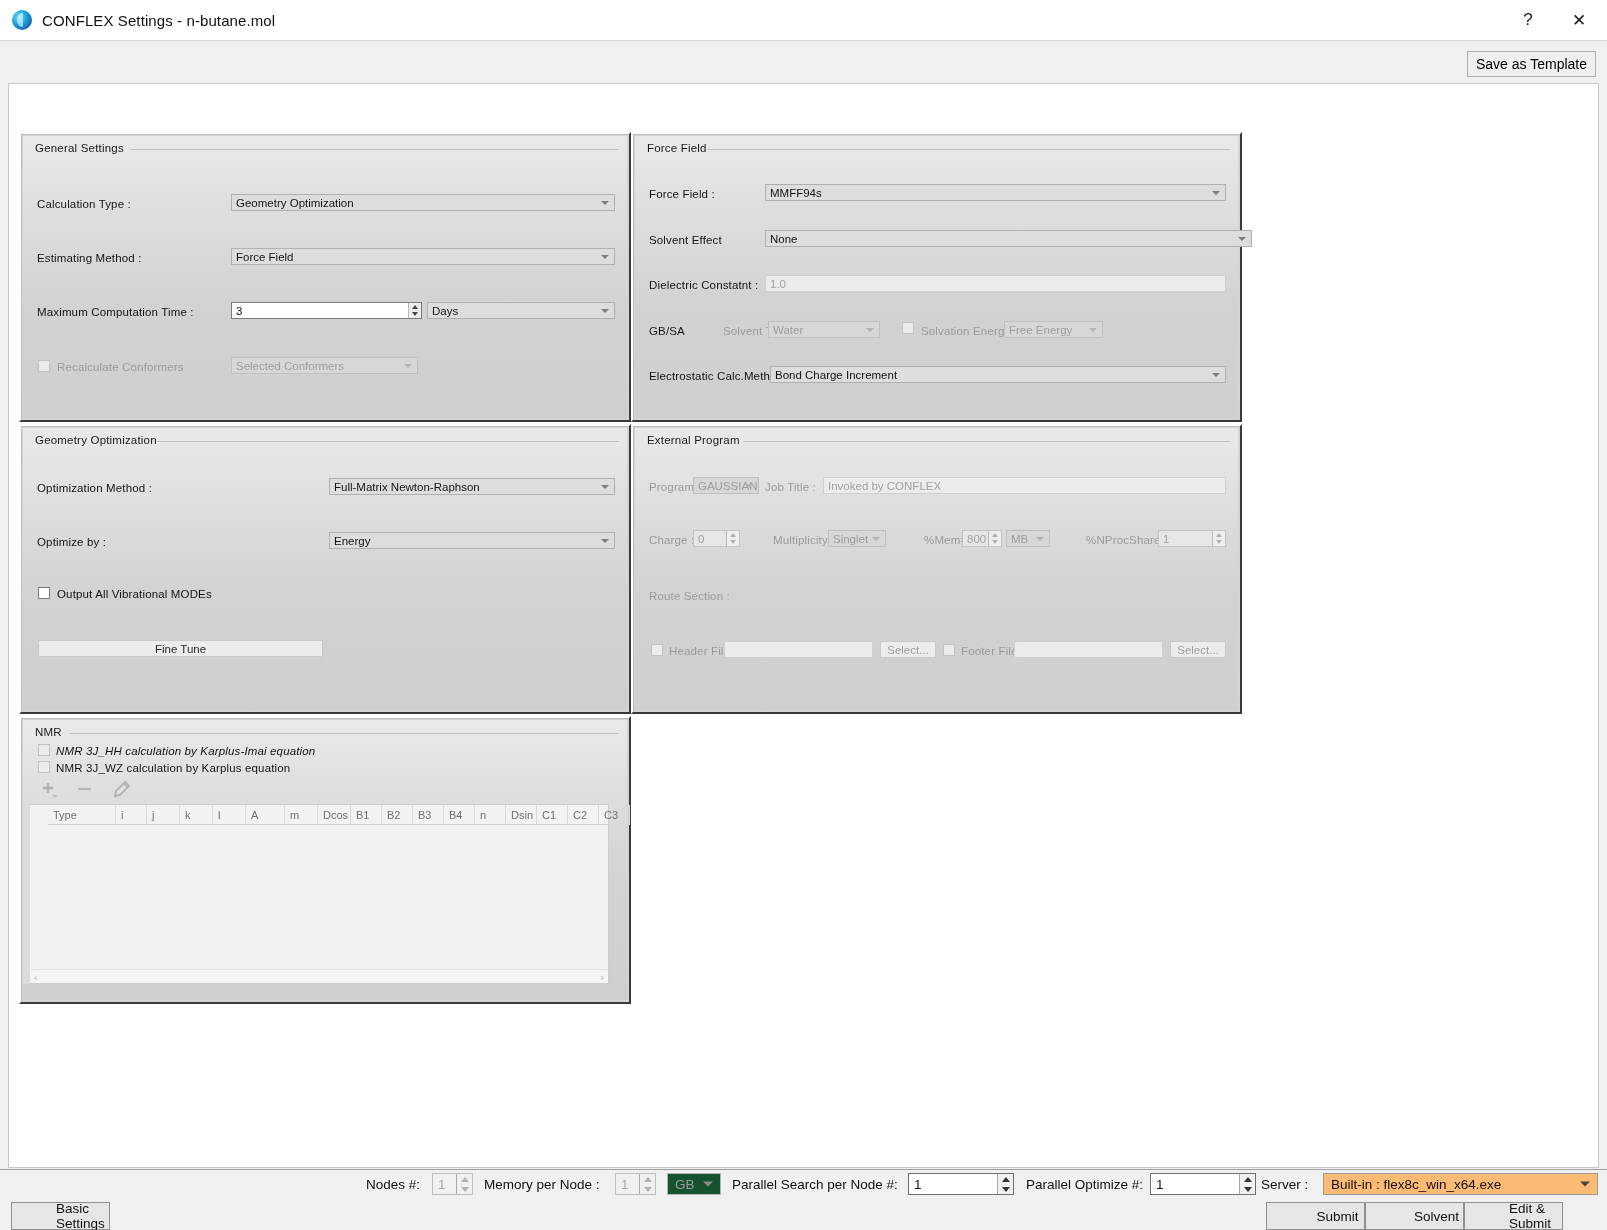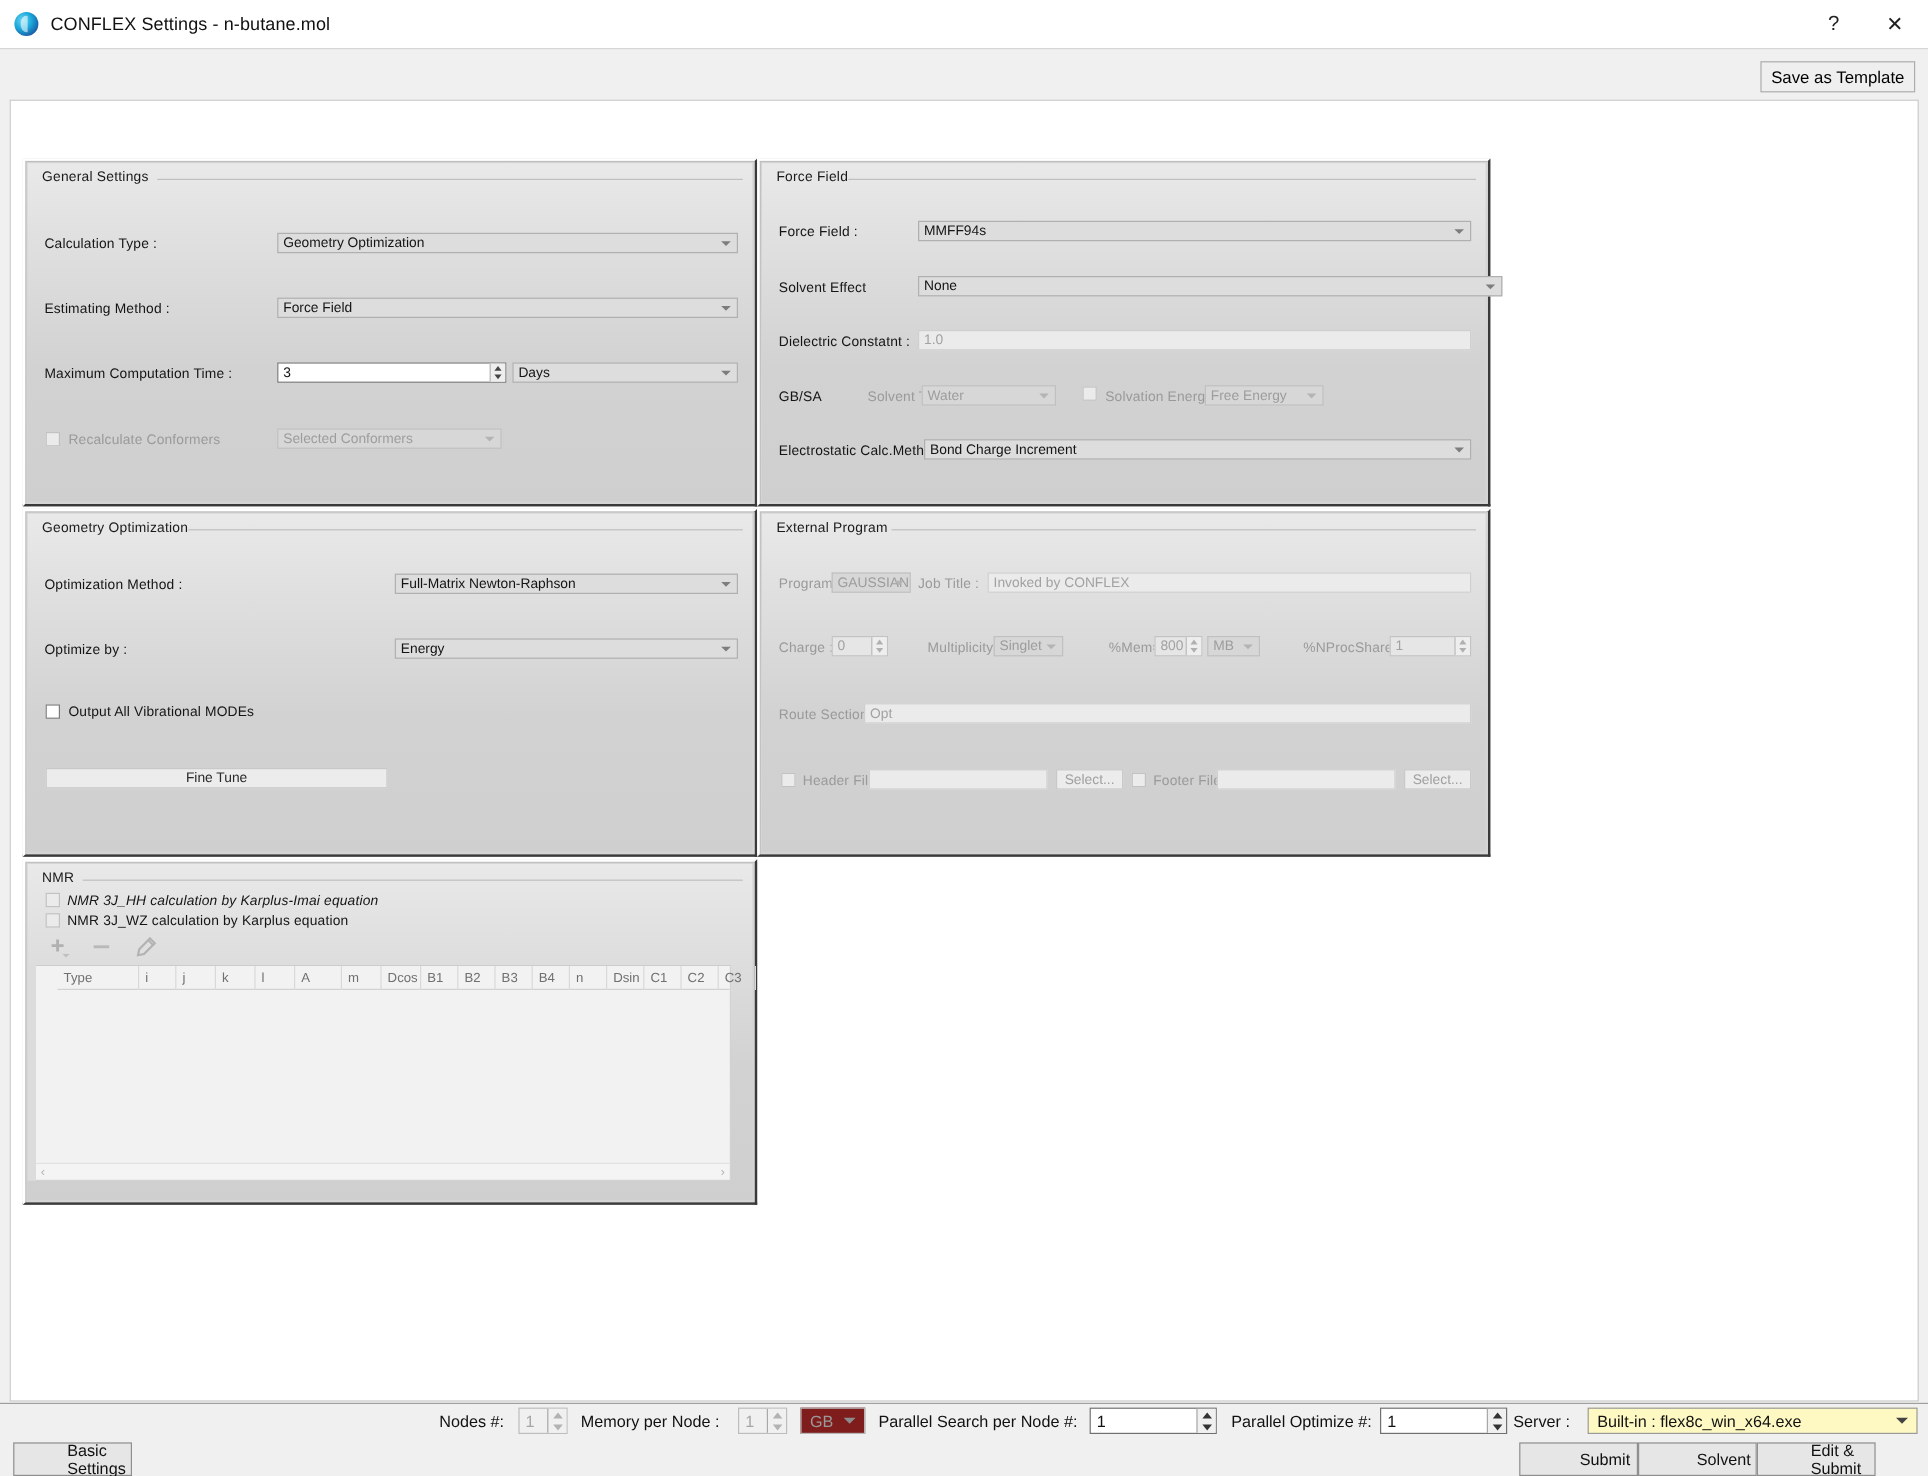--- a/index.html
+++ b/index.html
@@ -208,24 +208,24 @@
     position:absolute; right:0; top:0; bottom:0; width:16px; background:#f0f0f0;
     border-left:1px solid #a9a9a9; display:flex; flex-direction:column;
   }
   .bb-spin-btns > div { flex:1; display:flex; align-items:center; justify-content:center; }
   .bb-up,.bb-dn { width:0;height:0;border-left:4px solid transparent;border-right:4px solid transparent; }
   .bb-up { border-bottom:5px solid #333; }
   .bb-dn { border-top:5px solid #333; }
   .bb-spin.dim .bb-up { border-bottom-color:#b2b2b2; }
   .bb-spin.dim .bb-dn { border-top-color:#b2b2b2; }
   .bb-combo {
-    position:absolute; height:22px; background:#7f1d1d; border:1px solid #b5b5b5;
+    position:absolute; height:22px; background:#14532d; border:1px solid #b5b5b5;
     display:flex; align-items:center; font-size:13.5px; color:#9a9a9a; padding-left:7px;
   }
-  .bb-combo.on { color:#111; background:#fef9c3; border-color:#9a9a9a; }
+  .bb-combo.on { color:#111; background:#fdba74; border-color:#9a9a9a; }
   .bb-combo .arrow {
     position:absolute; right:7px; top:50%; transform:translateY(-50%);
     width:0;height:0;border-left:5px solid transparent;border-right:5px solid transparent;
     border-top:5px solid #8c8c8c;
   }
   .bb-combo.on .arrow { border-top-color:#444; }
 
   .bb-btn {
     position: absolute; height: 28px;
     background:#e6e6e6; border:1px solid #8f8f8f;
@@ -421,23 +421,20 @@
             <div>
                 <i class="spin-up"></i>
               </div>
             <div>
                 <i class="spin-dn"></i>
               </div>
           </span>
         </div>
 
         <div class="lbl dim" style="left:14px; top:162px;">Route Section :</div>
-        <div class="field dim" style="left:85px; top:158px; width:506px;">
-          <span>Opt</span>
-        </div>
 
         <div class="cb dim" style="left:16px; top:216px;"></div>
         <div class="lbl dim" style="left:34px; top:217px;">Header File :</div>
         <div class="field dim" style="left:89px; top:213px; width:149px;">
           <span></span>
         </div>
         <div class="flatbtn dim" style="left:245px; top:213px; width:56px;">Select...</div>
 
         <div class="cb dim" style="left:308px; top:216px;"></div>
         <div class="lbl dim" style="left:326px; top:217px;">Footer File :</div>

